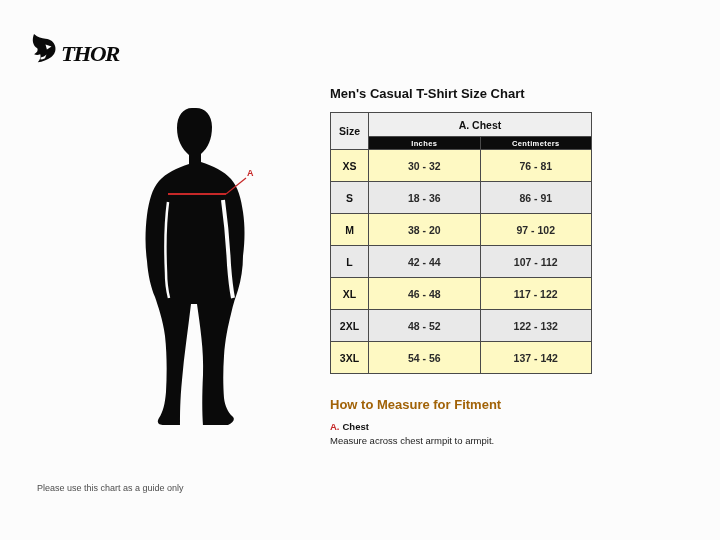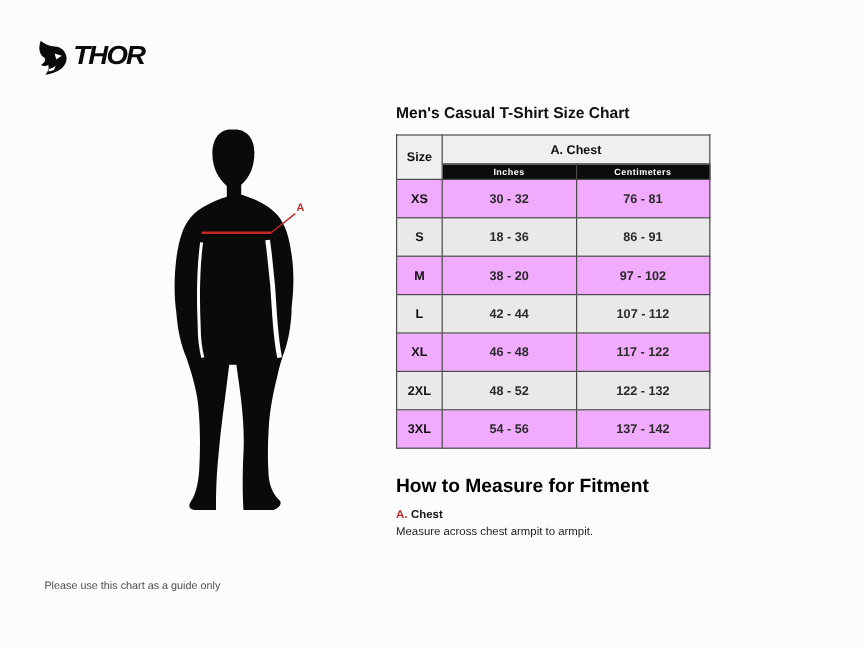--- a/index.html
+++ b/index.html
@@ -2,43 +2,43 @@
 <html><head>
 <meta charset="utf-8">
 <style>
   html,body{margin:0;padding:0;}
   body{
     width:720px;height:540px;position:relative;overflow:hidden;
     background:#fcfcfc;color:#111;
     font-family:"Liberation Sans",sans-serif;
   }
   
-  .logo{position:absolute;left:32px;top:33px;display:flex;align-items:flex-start;gap:3px;}
+  .logo{position:absolute;left:32px;top:33px;display:flex;align-items:flex-end;gap:3px;font-family:Liberation Serif, serif;}
   .logo-text{
     font-size:23px;font-weight:bold;font-style:italic;
     letter-spacing:-1.5px;color:#0a0a0a;transform:scaleY(.95);
   }
   
   .figure-area{position:absolute;left:128px;top:90px;width:182px;height:345px;}
   
   .right-col{position:absolute;left:330px;top:86px;width:270px;}
   .chart-title{font-size:13px;font-weight:bold;color:#111;margin:0 0 11px 0;}
   table.size-table{border-collapse:collapse;width:262px;table-layout:fixed;}
   .size-table th,.size-table td{border:1px solid #4a4a4a;text-align:center;vertical-align:middle;padding:0;}
   .size-table .hdr-size,.size-table .hdr-group{background:#efefef;font-size:10.5px;font-weight:bold;color:#111;}
   tr.hdr1{height:24px;}
   tr.hdr2{height:13px;}
   .hdr-sub{background:#0c0c0c;color:#ffffff;font-size:7.5px;font-weight:bold;letter-spacing:.4px;}
-  tr.data{height:32px;background:#f0abfc;}
+  tr.data{height:32px;background:#fef9c3;}
   tr.data.alt{background:#e9e9e9;}
   tr.data td{font-size:10.5px;font-weight:bold;color:#2a2a2a;}
   tr.data td.size-cell{font-size:10.5px;color:#111;}
   
   .measure{margin-top:23px;}
-  .measure-heading{font-size:16px;font-weight:bold;color:#000000;margin:0 0 9px 0;}
+  .measure-heading{font-size:13px;font-weight:bold;color:#a16207;margin:0 0 9px 0;}
   .measure-line{font-size:9.5px;font-weight:bold;color:#111;}
   .measure-key{color:#c62828;font-weight:bold;margin-right:3px;}
   .measure-desc{font-size:9.5px;color:#222;margin-top:3px;font-weight:normal;}
   
   .disclaimer{
     position:absolute;left:37px;top:482px;width:310px;
     font-size:9px;color:#4d4d4d;line-height:1.35;
   }
 </style>
 </head>

